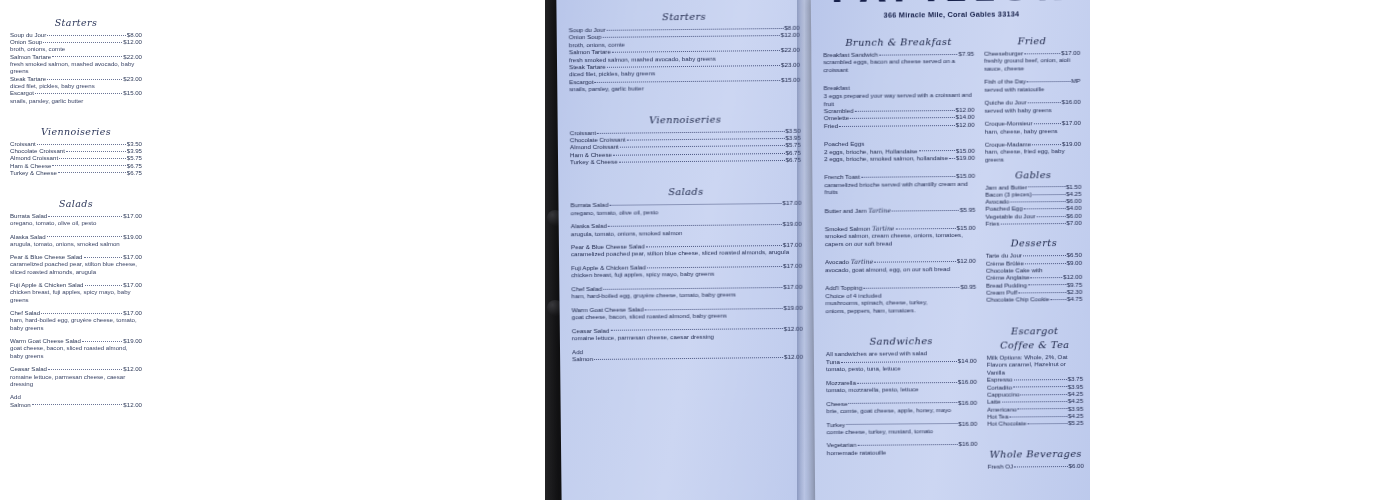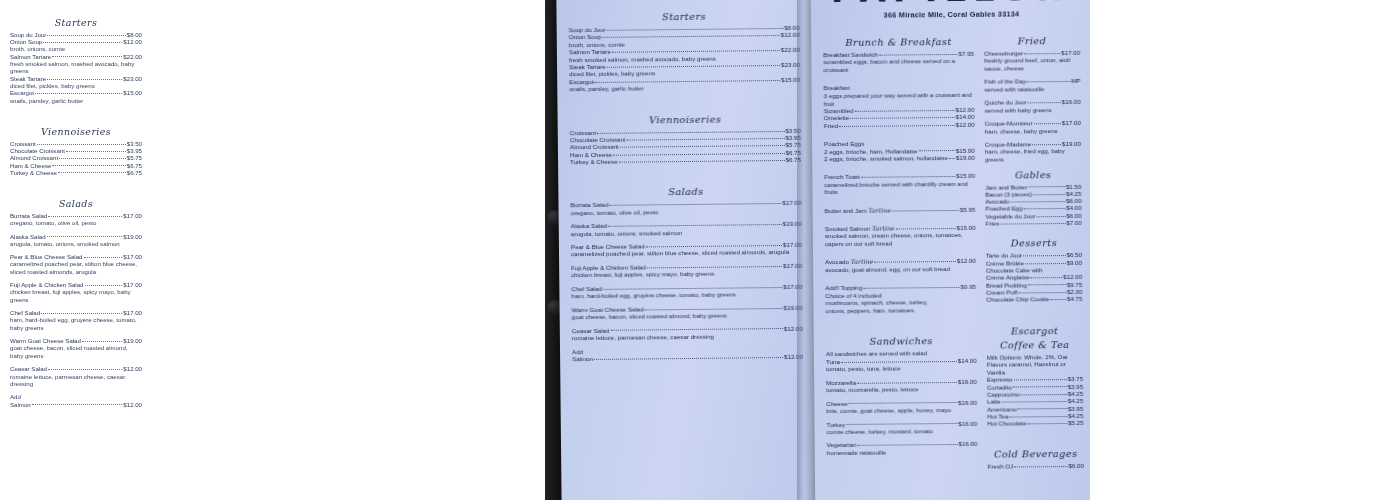--- a/index.html
+++ b/index.html
@@ -616,21 +616,21 @@
                 <span class="dots"></span>
                 <span class="pr">$4.25</span>
               </div>
               <div class="row">
                 <span class="nm">Hot Chocolate</span>
                 <span class="dots"></span>
                 <span class="pr">$5.25</span>
               </div>
               <div class="gap-lg"></div>
               <div class="gap-lg"></div>
-              <div class="sec-title">Cold Beverages</div>
+              <div class="sec-title">Whole Beverages</div>
               <div class="row">
                 <span class="nm">Fresh OJ</span>
                 <span class="dots"></span>
                 <span class="pr">$6.00</span>
               </div>
             </div>
           </div>
         </div>
     </div>
     <div class="sheet-fold"></div>

